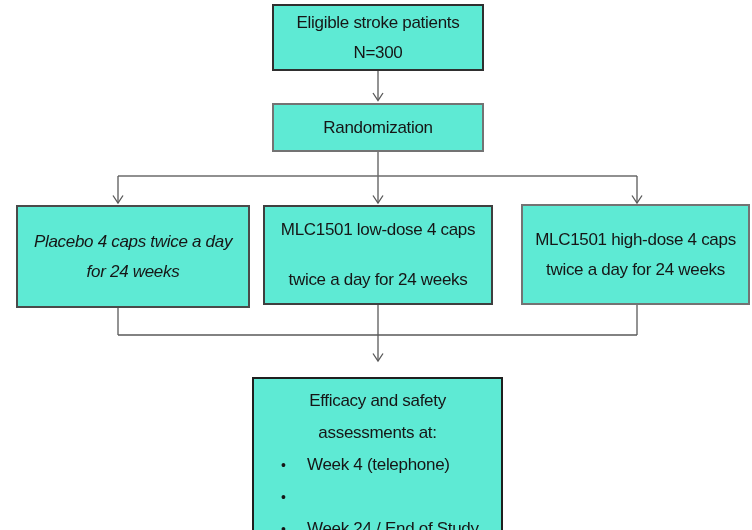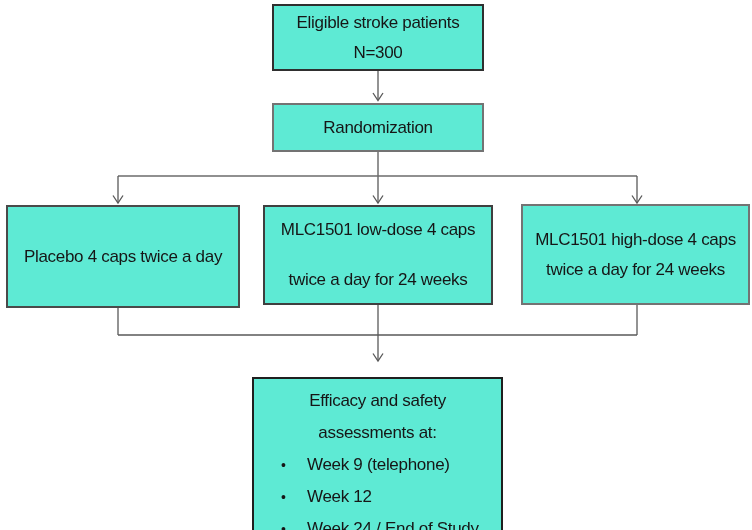--- a/index.html
+++ b/index.html
@@ -47,21 +47,21 @@
     line-height: 30px;
     letter-spacing: -0.3px;
   }
   .node.border-dark   { border-color: #2f2f2f; }
   .node.border-medium { border-color: #4a4a4a; }
   .node.border-light  { border-color: #737373; }
   .node.border-black  { border-color: #1f1f1f; }
 
   .node-eligible      { left: 272px; top: 4px;   width: 212px; height: 67px; }
   .node-randomization { left: 272px; top: 103px; width: 212px; height: 49px; }
-  .node-placebo       { left: 6px;   top: 205px; width: 234px; height: 103px; }
+  .node-placebo       { left: 16px;   top: 205px; width: 234px; height: 103px; font-style: italic; }
   .node-low-dose      { left: 263px; top: 205px; width: 230px; height: 100px; gap: 20px; }
   .node-high-dose     { left: 521px; top: 204px; width: 229px; height: 101px; }
   .node-assessments   {
     left: 252px; top: 363px; width: 251px; height: 162px;
     justify-content: flex-start;
     padding-top: 6px;
     line-height: 32px;
     margin-top: 14px;
   }
   .bullet-list {
@@ -114,43 +114,43 @@
     <div>Eligible stroke patients</div>
     <div>N=300</div>
   </div>
 
   <div class="node node-randomization border-light">
     <div>Randomization</div>
   </div>
 
   <div class="node node-placebo border-medium">
     <div>Placebo 4 caps twice a day</div>
+    <div>for 24 weeks</div>
   </div>
 
   <div class="node node-low-dose">
     <div>MLC1501 low-dose 4 caps</div>
     <div>twice a day for 24 weeks</div>
   </div>
 
   <div class="node node-high-dose border-light">
     <div>MLC1501 high-dose 4 caps</div>
     <div>twice a day for 24 weeks</div>
   </div>
 
   <div class="node node-assessments border-black">
     <div>Efficacy and safety</div>
     <div>assessments at:</div>
     <div class="bullet-list">
       <div class="bullet-row">
         <span class="bullet-dot">•</span>
-        <span>Week 9 (telephone)</span>
+        <span>Week 4 (telephone)</span>
       </div>
       <div class="bullet-row">
         <span class="bullet-dot">•</span>
-        <span>Week 12</span>
       </div>
       <div class="bullet-row">
         <span class="bullet-dot">•</span>
         <span>Week 24 / End of Study</span>
       </div>
     </div>
   </div>
 
 </div>
 

